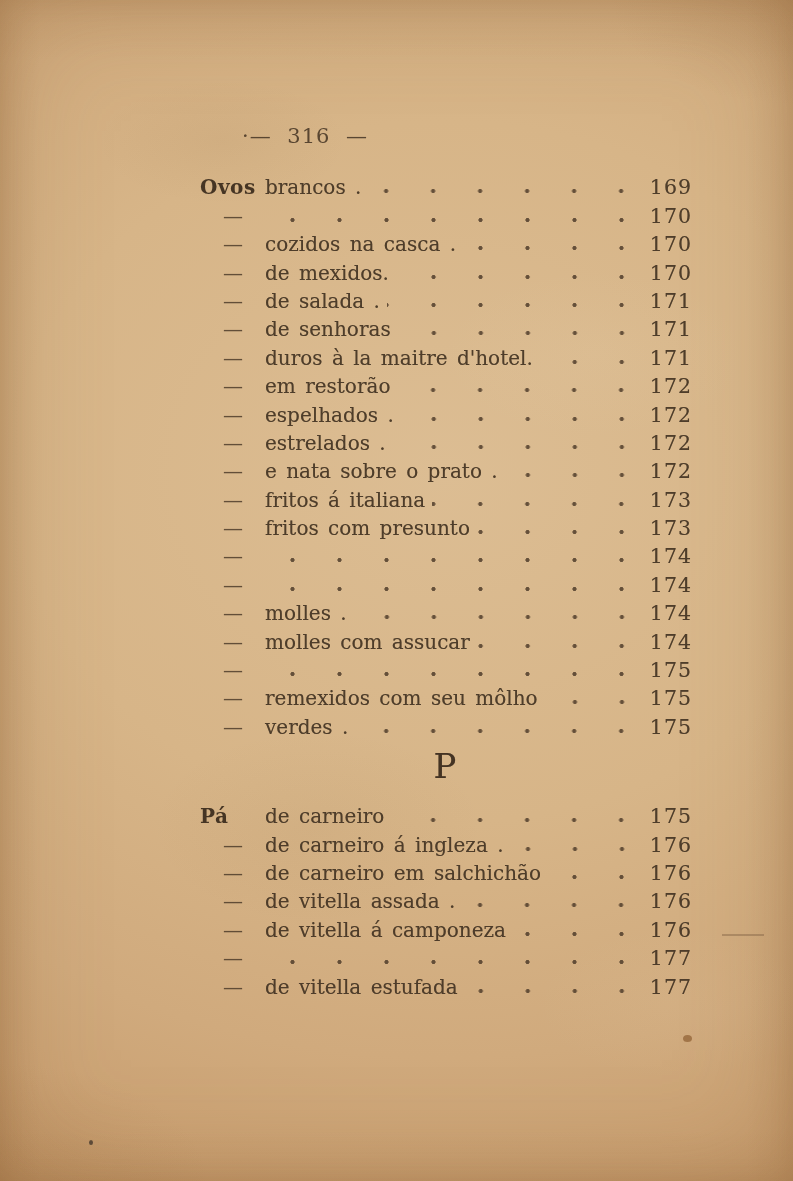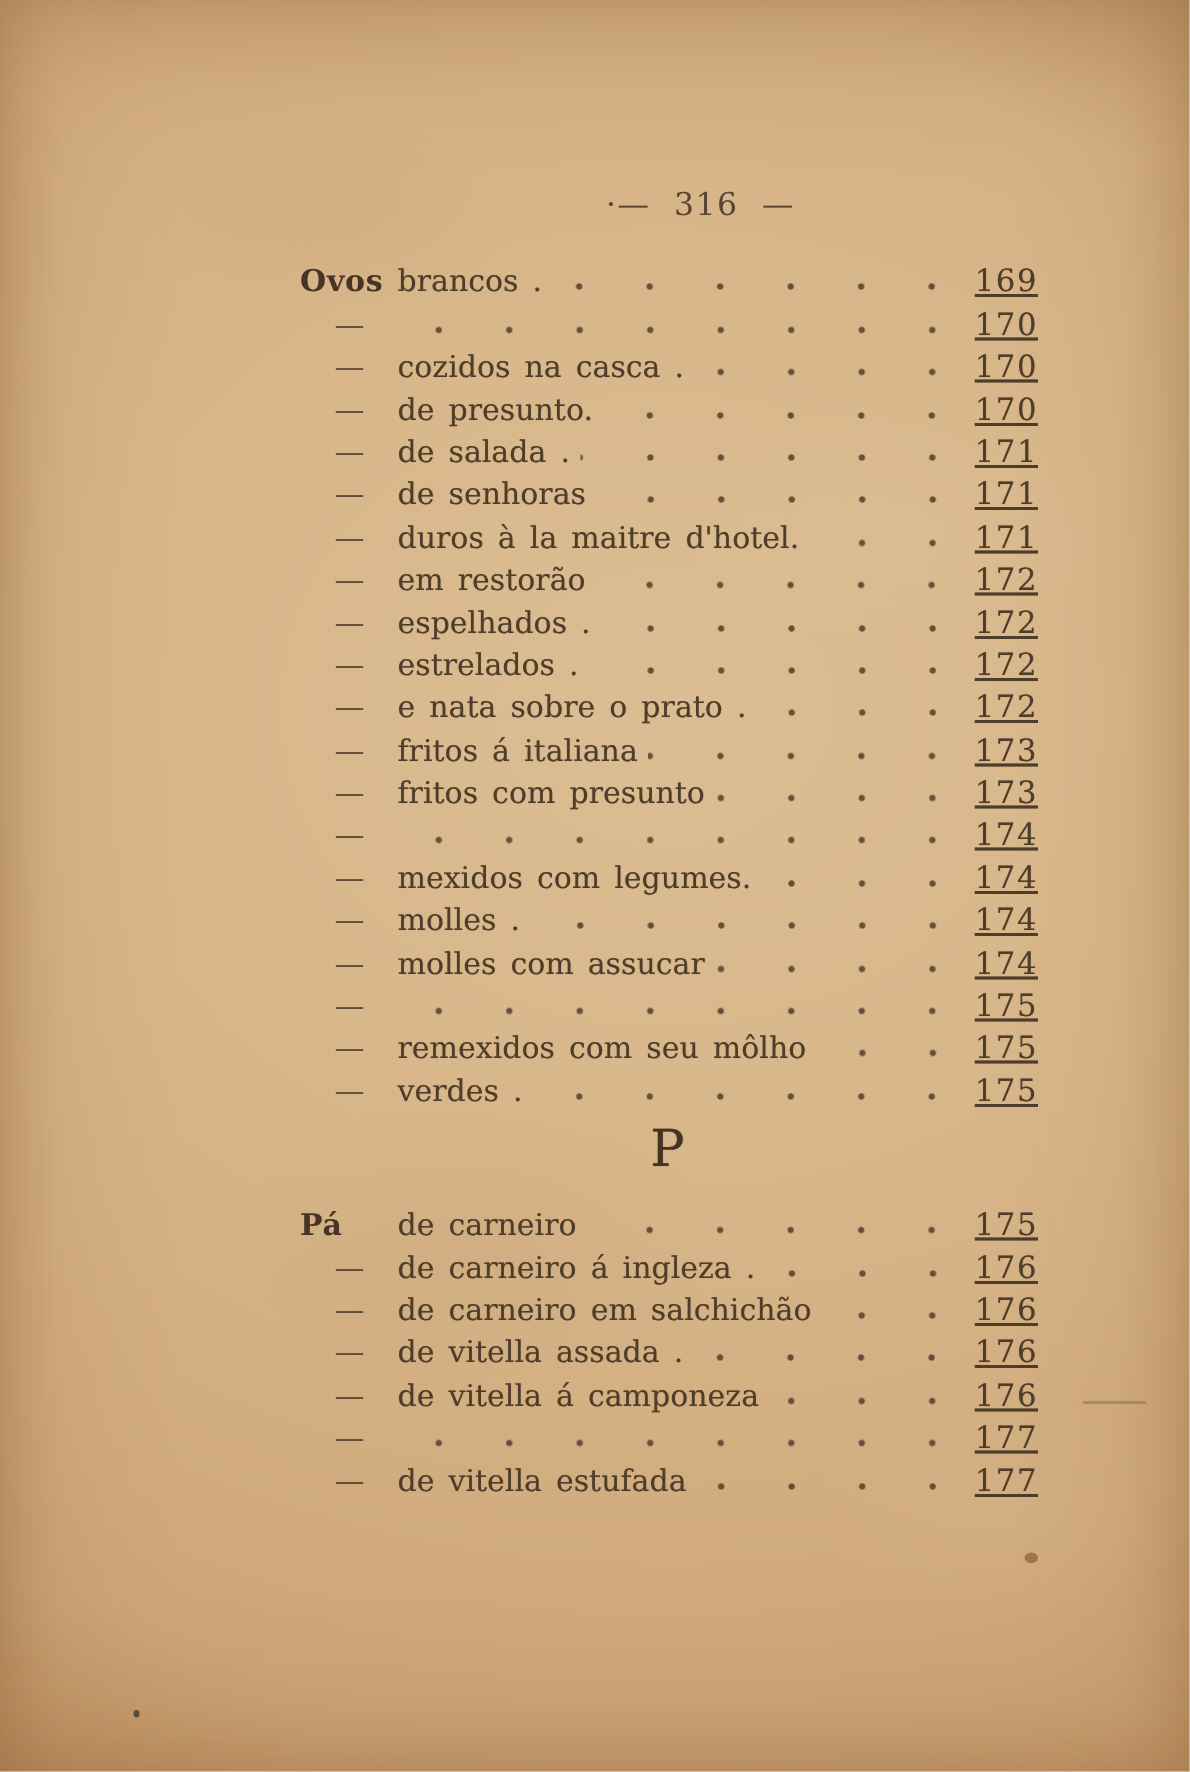--- a/index.html
+++ b/index.html
@@ -40,21 +40,20 @@
       linear-gradient(180deg, rgba(150,105,60,0.10) 0, rgba(150,105,60,0) 60px),
       linear-gradient(0deg, rgba(150,105,60,0.10) 0, rgba(150,105,60,0) 50px),
       radial-gradient(ellipse 260px 150px at 100% 0%, rgba(140,95,50,0.18), rgba(140,95,50,0) 70%),
       radial-gradient(ellipse 300px 170px at 0% 100%, rgba(140,95,50,0.15), rgba(140,95,50,0) 70%);
   }
   .page-header {
     position: absolute;
     top: 124px;
     left: 200px;
     width: 492px;
-    text-align: center;
     text-indent: 42px;
     font-size: 21px;
     letter-spacing: 1px;
     word-spacing: 8px;
     color: rgba(72, 55, 38, 0.88);
   }
   .toc {
     position: absolute;
     top: 172px;
     left: 200px;
@@ -96,21 +95,20 @@
     background-size: 47px 10px;
     background-repeat: repeat-x;
     background-position: right 3px bottom 4px;
   }
   .pagenum {
     flex: 0 0 44px;
     text-align: right;
     font-size: 20.5px;
     letter-spacing: 1px;
     text-shadow: 0 0 0.5px rgba(72, 55, 38, 0.45);
-    text-decoration: underline;
   }
   .section-heading {
     margin: 9px 0 18px 0;
     text-align: center;
     font-size: 34px;
     line-height: 34px;
     font-weight: 400;
     letter-spacing: 2px;
     color: rgba(62, 46, 31, 0.92);
     text-shadow: 0 0 0.6px rgba(62, 46, 31, 0.5);
@@ -180,21 +178,21 @@
     <span class="pagenum">170</span>
   </div>
       <div class="row">
     <span class="lead">—</span>
     <span class="entry-text">cozidos na casca .</span>
     <span class="leader"></span>
     <span class="pagenum">170</span>
   </div>
       <div class="row">
     <span class="lead">—</span>
-    <span class="entry-text">de presunto.</span>
+    <span class="entry-text">de mexidos.</span>
     <span class="leader"></span>
     <span class="pagenum">170</span>
   </div>
       <div class="row">
     <span class="lead">—</span>
     <span class="entry-text">de salada .</span>
     <span class="leader"></span>
     <span class="pagenum">171</span>
   </div>
       <div class="row">
@@ -245,21 +243,20 @@
     <span class="leader"></span>
     <span class="pagenum">173</span>
   </div>
       <div class="row">
     <span class="lead">—</span>
     <span class="leader"></span>
     <span class="pagenum">174</span>
   </div>
       <div class="row">
     <span class="lead">—</span>
-    <span class="entry-text">mexidos com legumes.</span>
     <span class="leader"></span>
     <span class="pagenum">174</span>
   </div>
       <div class="row">
     <span class="lead">—</span>
     <span class="entry-text">molles .</span>
     <span class="leader"></span>
     <span class="pagenum">174</span>
   </div>
       <div class="row">

